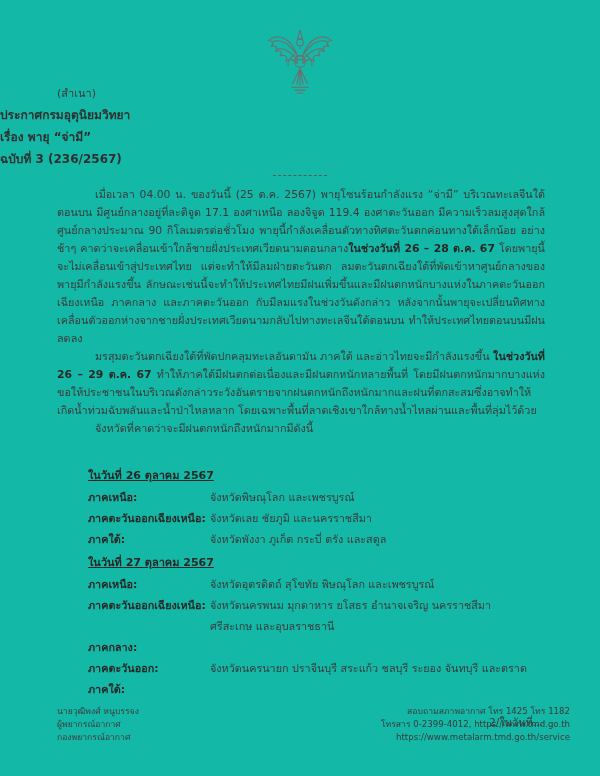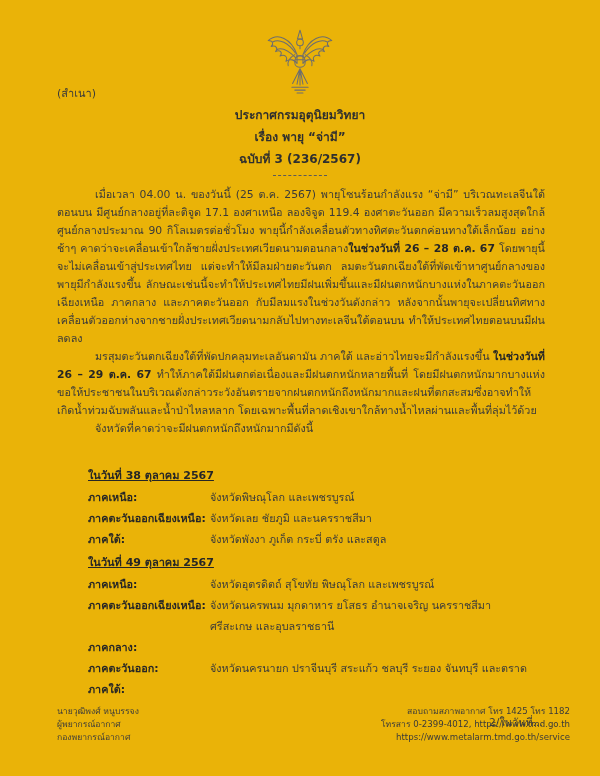--- a/index.html
+++ b/index.html
@@ -4,31 +4,31 @@
 <style>
   * { margin: 0; padding: 0; box-sizing: border-box; }
   html, body { background: #ffffff; }
   body {
     width: 600px; height: 776px;
     font-family: "DejaVu Sans", "Liberation Sans", sans-serif;
     color: #3a3a3a;
     position: relative;
     overflow: hidden;
   }
-  .page { width: 600px; height: 776px; position: relative; background: #eab308; }
+  .page { width: 600px; height: 776px; position: relative; background: #14b8a6; }
 
   .copy-note {
     position: absolute; left: 57px; top: 84px;
     font-size: 11px; color: #3a3a3a;
   }
 
   .emblem-wrap { text-align: center; padding-top: 26px; height: 100px; }
   .emblem-wrap svg { width: 74px; height: 72px; }
 
-  .title-block { text-align: center; margin-top: 4px; }
+  .title-block { margin-top: 4px; }
   .title-line { font-weight: bold; font-size: 12px; line-height: 22px; color: #2f2f2f; }
   .dash-rule {
     width: 54px; margin: 5px auto 0 auto;
     border-top: 1.5px dashed #5a5a5a; height: 0;
   }
 
   .content { padding: 10px 55px 0 57px; }
 
   .body-par {
     font-size: 10.8px; line-height: 18px;
@@ -114,21 +114,21 @@
 
   <div class="content">
 
     <p class="body-par"><span>เมื่อเวลา 04.00 น. ของวันนี้ (25 ต.ค. 2567) พายุโซนร้อนกำลังแรง “จ่ามี” บริเวณทะเลจีนใต้ตอนบน มีศูนย์กลางอยู่ที่ละติจูด 17.1 องศาเหนือ ลองจิจูด 119.4 องศาตะวันออก มีความเร็วลมสูงสุดใกล้ศูนย์กลางประมาณ 90 กิโลเมตรต่อชั่วโมง พายุนี้กำลังเคลื่อนตัวทางทิศตะวันตกค่อนทางใต้เล็กน้อย อย่างช้าๆ คาดว่าจะเคลื่อนเข้าใกล้ชายฝั่งประเทศเวียดนามตอนกลาง</span><b>ในช่วงวันที่ 26 – 28 ต.ค. 67</b><span> โดยพายุนี้จะไม่เคลื่อนเข้าสู่ประเทศไทย แต่จะทำให้มีลมฝ่ายตะวันตก ลมตะวันตกเฉียงใต้ที่พัดเข้าหาศูนย์กลางของพายุมีกำลังแรงขึ้น ลักษณะเช่นนี้จะทำให้ประเทศไทยมีฝนเพิ่มขึ้นและมีฝนตกหนักบางแห่งในภาคตะวันออกเฉียงเหนือ ภาคกลาง และภาคตะวันออก กับมีลมแรงในช่วงวันดังกล่าว หลังจากนั้นพายุจะเปลี่ยนทิศทางเคลื่อนตัวออกห่างจากชายฝั่งประเทศเวียดนามกลับไปทางทะเลจีนใต้ตอนบน ทำให้ประเทศไทยตอนบนมีฝนลดลง</span></p>
 
     <p class="body-par"><span>มรสุมตะวันตกเฉียงใต้ที่พัดปกคลุมทะเลอันดามัน ภาคใต้ และอ่าวไทยจะมีกำลังแรงขึ้น </span><b>ในช่วงวันที่ 26 – 29 ต.ค. 67</b><span> ทำให้ภาคใต้มีฝนตกต่อเนื่องและมีฝนตกหนักหลายพื้นที่ โดยมีฝนตกหนักมากบางแห่ง ขอให้ประชาชนในบริเวณดังกล่าวระวังอันตรายจากฝนตกหนักถึงหนักมากและฝนที่ตกสะสมซึ่งอาจทำให้เกิดน้ำท่วมฉับพลันและน้ำป่าไหลหลาก โดยเฉพาะพื้นที่ลาดเชิงเขาใกล้ทางน้ำไหลผ่านและพื้นที่ลุ่มไว้ด้วย</span></p>
 
     <div class="lead-line">จังหวัดที่คาดว่าจะมีฝนตกหนักถึงหนักมากมีดังนี้</div>
 
     <div class="date-section">
-      <div class="date-header">ในวันที่ 38 ตุลาคม 2567</div>
+      <div class="date-header">ในวันที่ 26 ตุลาคม 2567</div>
       <div class="region-row">
         <div class="region-label">ภาคเหนือ:</div>
         <div class="region-provinces">
           <div>จังหวัดพิษณุโลก และเพชรบูรณ์</div>
         </div>
       </div>
       <div class="region-row">
         <div class="region-label">ภาคตะวันออกเฉียงเหนือ:</div>
         <div class="region-provinces">
           <div>จังหวัดเลย ชัยภูมิ และนครราชสีมา</div>
@@ -136,21 +136,21 @@
       </div>
       <div class="region-row">
         <div class="region-label">ภาคใต้:</div>
         <div class="region-provinces">
           <div>จังหวัดพังงา ภูเก็ต กระบี่ ตรัง และสตูล</div>
         </div>
       </div>
     </div>
 
     <div class="date-section">
-      <div class="date-header">ในวันที่ 49 ตุลาคม 2567</div>
+      <div class="date-header">ในวันที่ 27 ตุลาคม 2567</div>
       <div class="region-row">
         <div class="region-label">ภาคเหนือ:</div>
         <div class="region-provinces">
           <div>จังหวัดอุตรดิตถ์ สุโขทัย พิษณุโลก และเพชรบูรณ์</div>
         </div>
       </div>
       <div class="region-row">
         <div class="region-label">ภาคตะวันออกเฉียงเหนือ:</div>
         <div class="region-provinces">
           <div>จังหวัดนครพนม มุกดาหาร ยโสธร อำนาจเจริญ นครราชสีมา</div>

